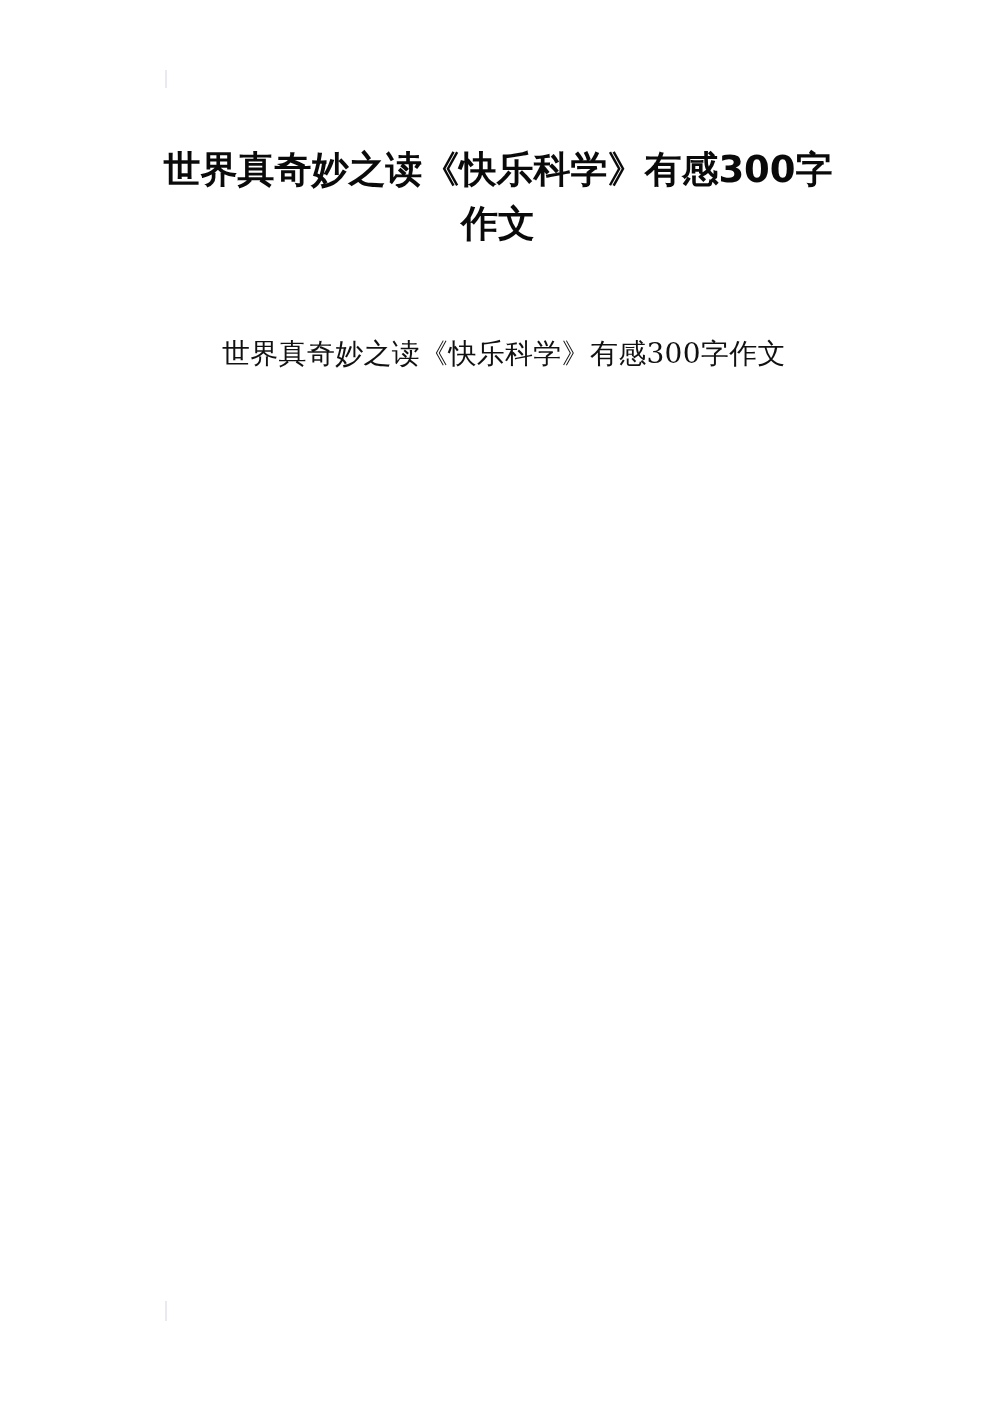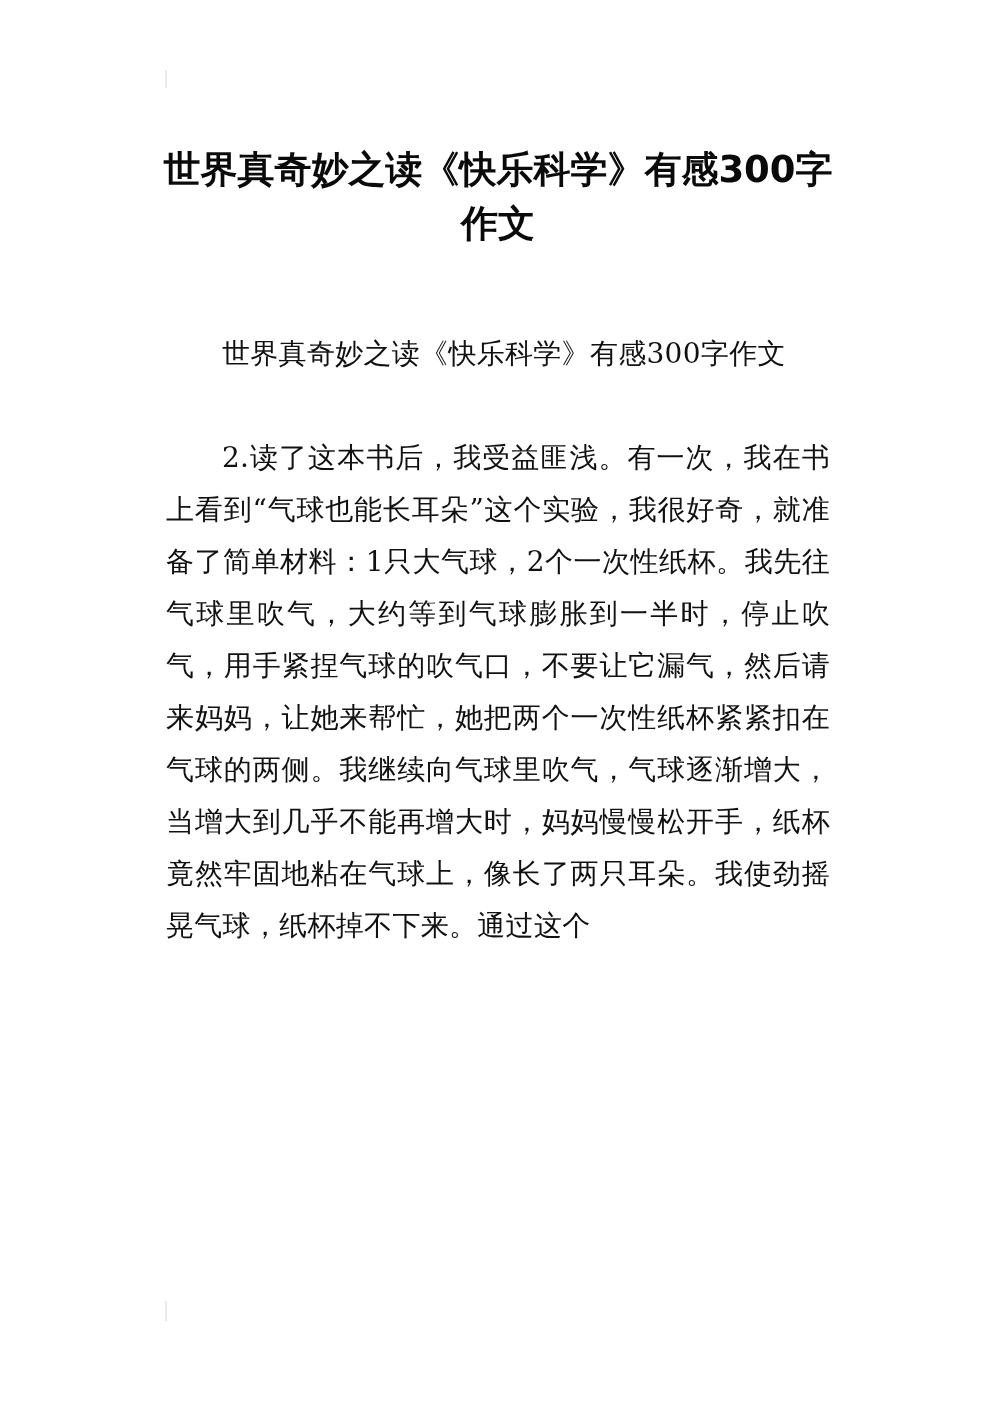--- a/index.html
+++ b/index.html
@@ -56,16 +56,15 @@
   </style>
 </head>
 <body>
 
 <div class="margin-mark top"></div>
 
 <h1 class="title">世界真奇妙之读《快乐科学》有感300字作文</h1>
 
 <div class="content">
   <p class="subtitle">世界真奇妙之读《快乐科学》有感300字作文</p>
-  <p class="para2">2.读了这本书后，我受益匪浅。有一次，我在书上看到“气球也能长耳朵”这个实验，我很好奇，就准备了简单材料：1只大气球，2个一次性纸杯。我先往气球里吹气，大约等到气球膨胀到一半时，停止吹气，用手紧捏气球的吹气口，不要让它漏气，然后请来妈妈，让她来帮忙，她把两个一次性纸杯紧紧扣在气球的两侧。我继续向气球里吹气，气球逐渐增大，当增大到几乎不能再增大时，妈妈慢慢松开手，纸杯竟然牢固地粘在气球上，像长了两只耳朵。我使劲摇晃气球，纸杯掉不下来。通过这个</p>
 </div>
 
 <div class="margin-mark bottom"></div>
 
 </body></html>

